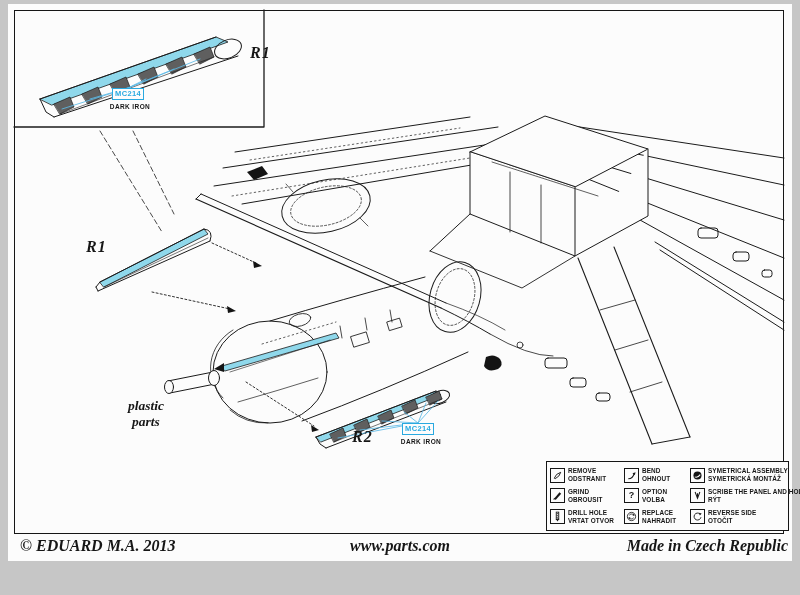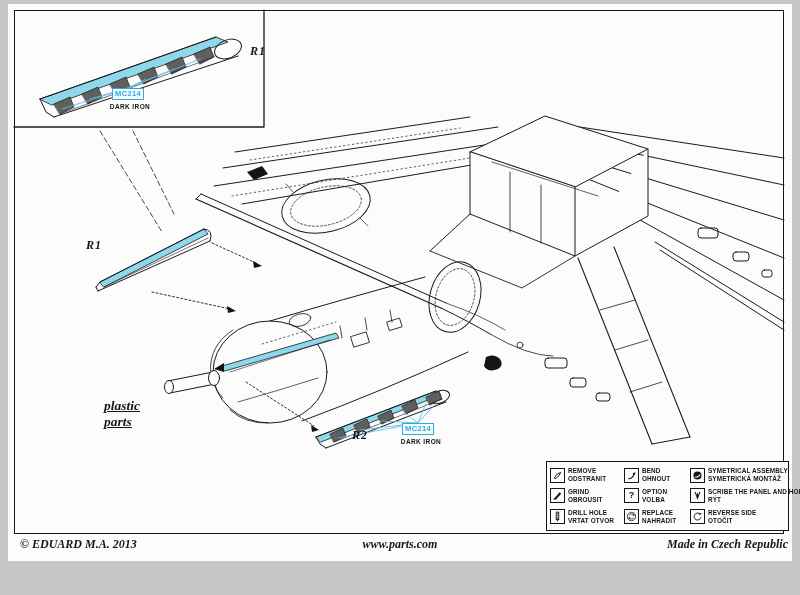--- a/index.html
+++ b/index.html
@@ -4,41 +4,41 @@
 <style>
   html,body{margin:0;padding:0;}
   body{width:800px;height:595px;background:#c6c6c6;position:relative;overflow:hidden;
        font-family:"Liberation Sans",sans-serif;}
   .sheet{position:absolute;left:8px;top:4px;width:784px;height:557px;background:#fcfcfc;}
   .frame{position:absolute;left:6px;top:6px;width:768px;height:522px;border:1.6px solid #161616;}
   svg.art{position:absolute;left:0;top:0;width:784px;height:557px;}
 
   .lbl-serif{position:absolute;font-family:"Liberation Serif",serif;font-style:italic;
              font-weight:bold;color:#161616;}
-  .part-label{font-size:12px;letter-spacing:1px;}
-  .note{font-size:13.5px;text-align:left;line-height:1.2;text-decoration:underline;}
+  .part-label{font-size:16px;letter-spacing:1px;}
+  .note{font-size:13.5px;text-align:center;line-height:1.2;}
 
   .paintbox{position:absolute;border:1.6px solid #29A9E0;color:#29A9E0;background:#fcfcfc;
             font-size:7.5px;font-weight:bold;letter-spacing:.4px;padding:1px 2px;line-height:1.1;}
   .paintname{position:absolute;font-size:6.5px;font-weight:bold;color:#161616;
              letter-spacing:.4px;text-align:center;}
 
   .legend{position:absolute;left:538px;top:457px;width:243px;height:70px;border:1.4px solid #161616;
           display:grid;grid-template-columns:72px 64px 95px;grid-auto-rows:1fr;
           padding:4px 3px;column-gap:2px;row-gap:2px;background:#fcfcfc;box-sizing:border-box;}
   .lg-cell{display:flex;align-items:center;gap:3px;}
   .lg-icon{width:13px;height:13px;border:1.2px solid #161616;flex:0 0 auto;display:flex;
            align-items:center;justify-content:center;background:#fcfcfc;}
   .lg-icon svg{display:block;}
   .lg-glyph{font-size:9px;font-weight:bold;color:#161616;line-height:1;}
   .lg-txt{font-size:6.4px;font-weight:bold;color:#161616;line-height:1.25;letter-spacing:.1px;
           text-transform:uppercase;white-space:nowrap;}
 
   .footer-item{position:absolute;font-family:"Liberation Serif",serif;font-style:italic;
-               font-weight:bold;font-size:12px;color:#161616;top:533px;}
+               font-weight:bold;font-size:16px;color:#161616;top:533px;}
   .f-left{left:12px;}
   .f-center{left:50%;transform:translateX(-50%);}
   .f-right{right:4px;}
 </style>
 </head>
 <body>
 
 <div class="sheet">
 
   <div class="frame"></div>

